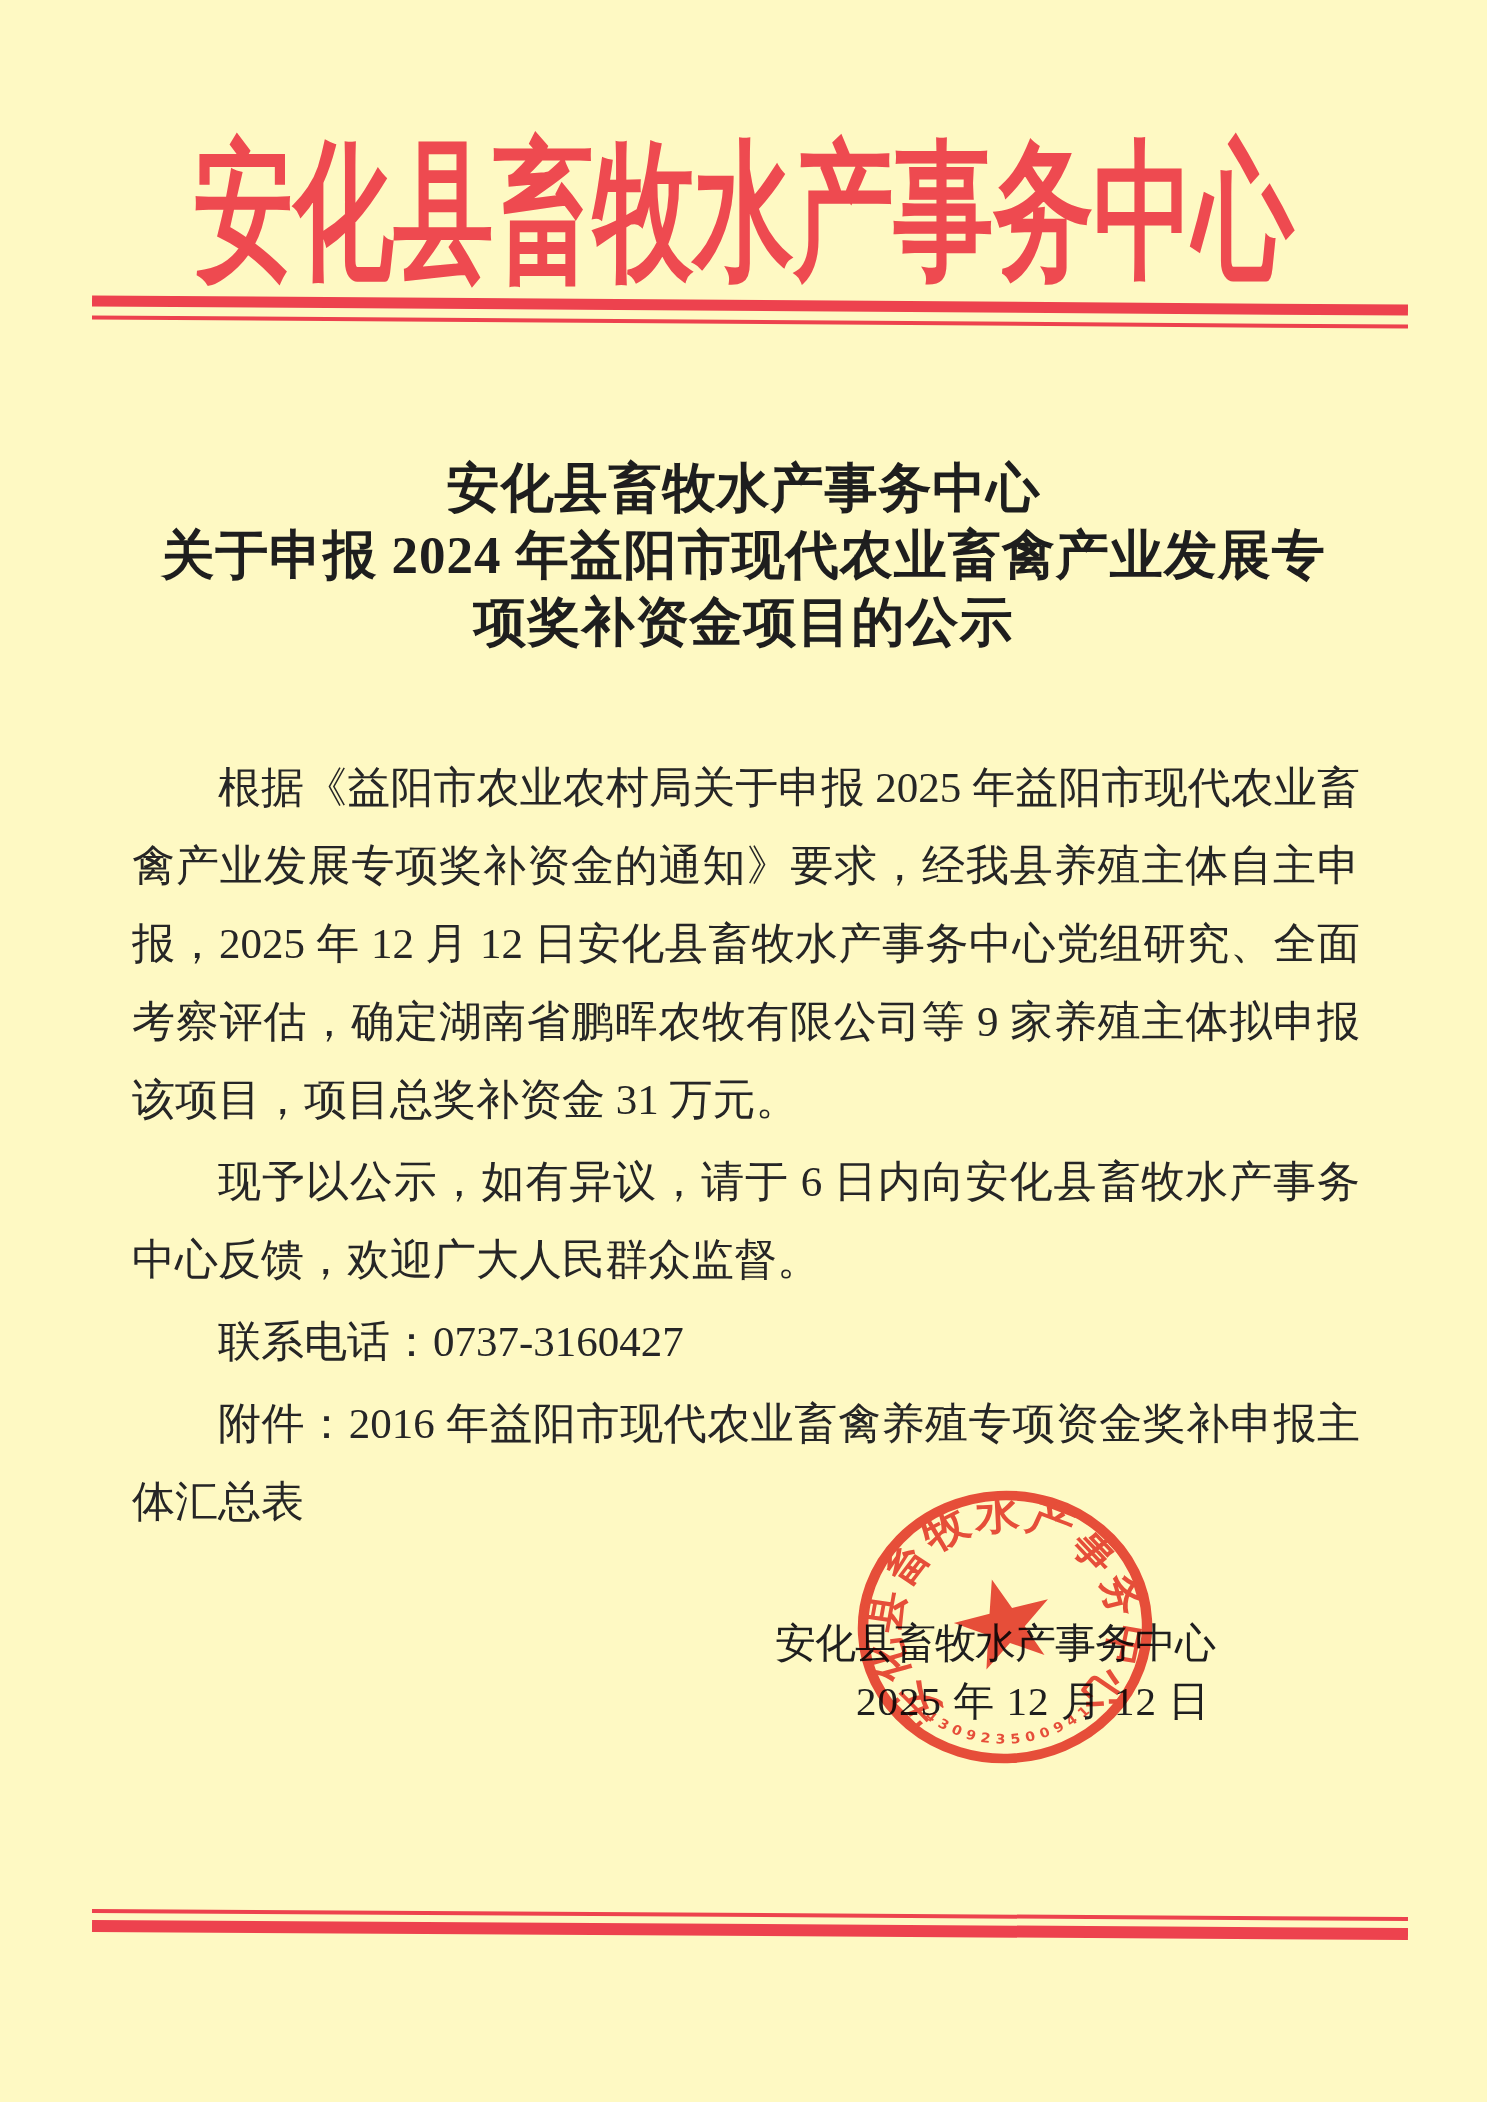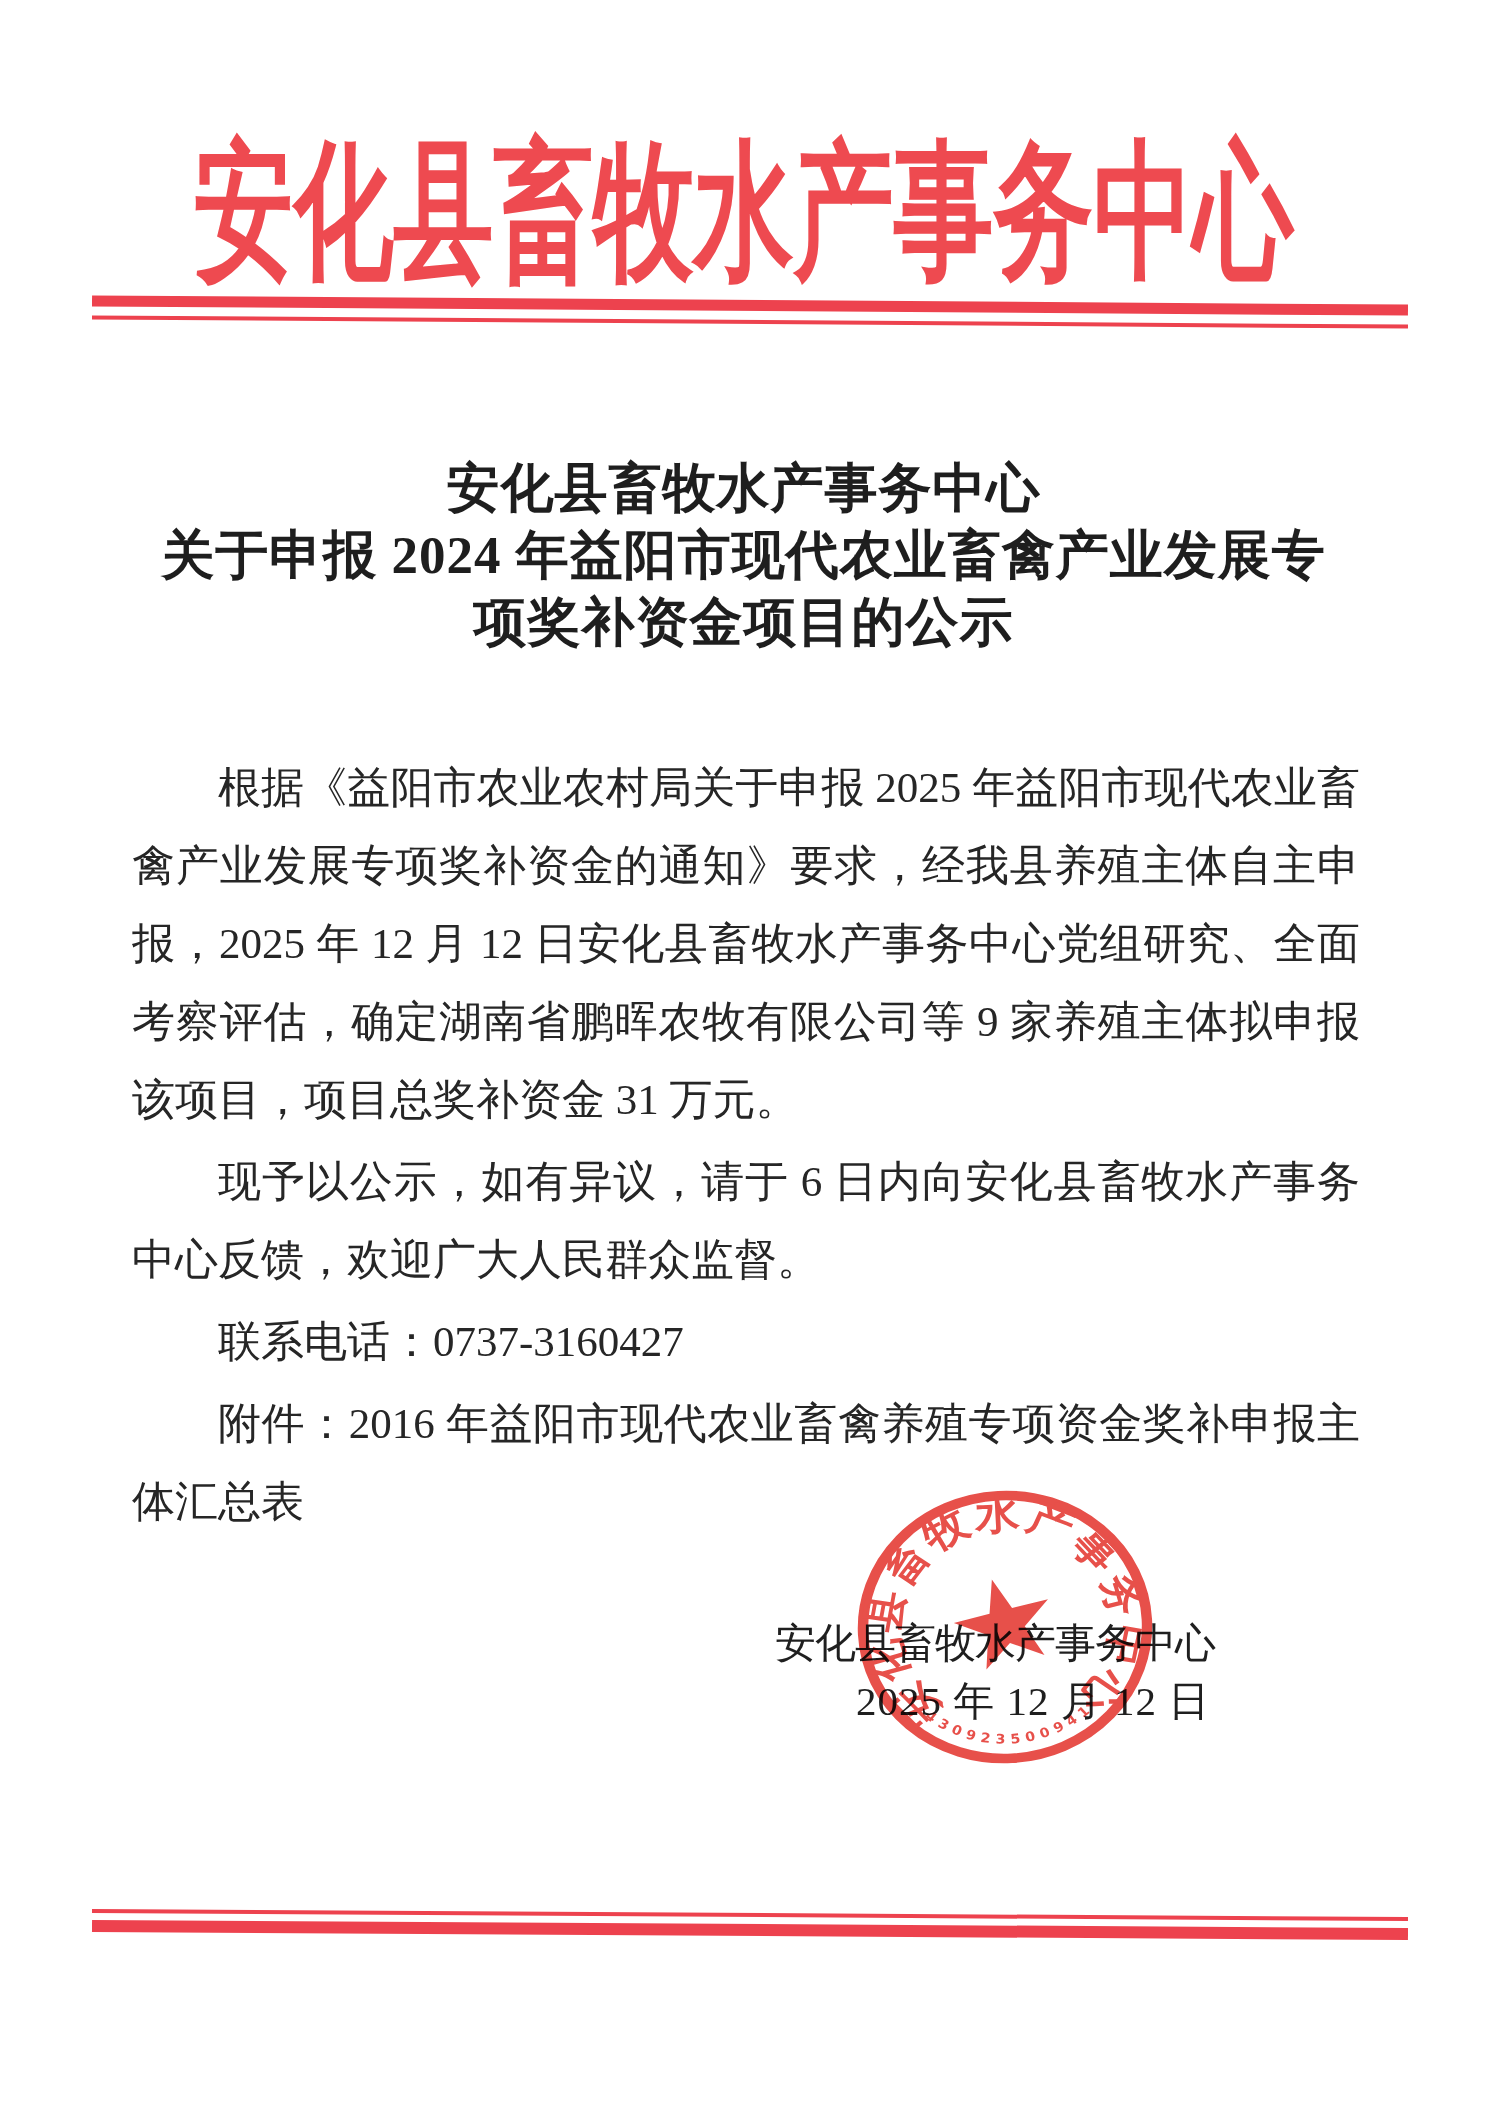--- a/index.html
+++ b/index.html
@@ -1,21 +1,21 @@
 <!DOCTYPE html>
 <html><head>
 <meta charset="utf-8">
 <style>
   html, body { margin: 0; padding: 0; background: #e9e9e9; }
   .page {
     position: relative;
     width: 1487px;
     height: 2102px;
     margin: 0 auto;
-    background: #ffffff;
+    background: #fef9c3;
     font-family: "Liberation Serif", "DejaVu Serif", serif;
     color: #222222;
     overflow: hidden;
   }
 
   
   .letterhead {
     position: absolute;
     top: 122px; left: 0; width: 100%; height: 185px;
     display: flex; align-items: center; justify-content: center;

